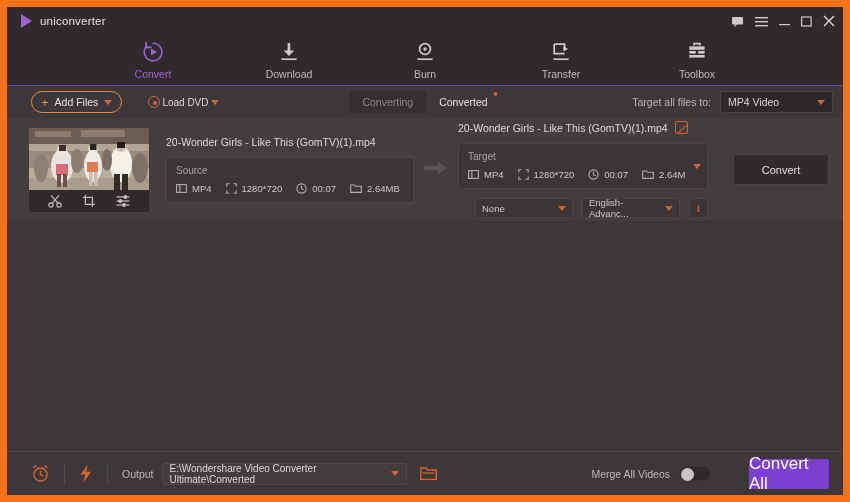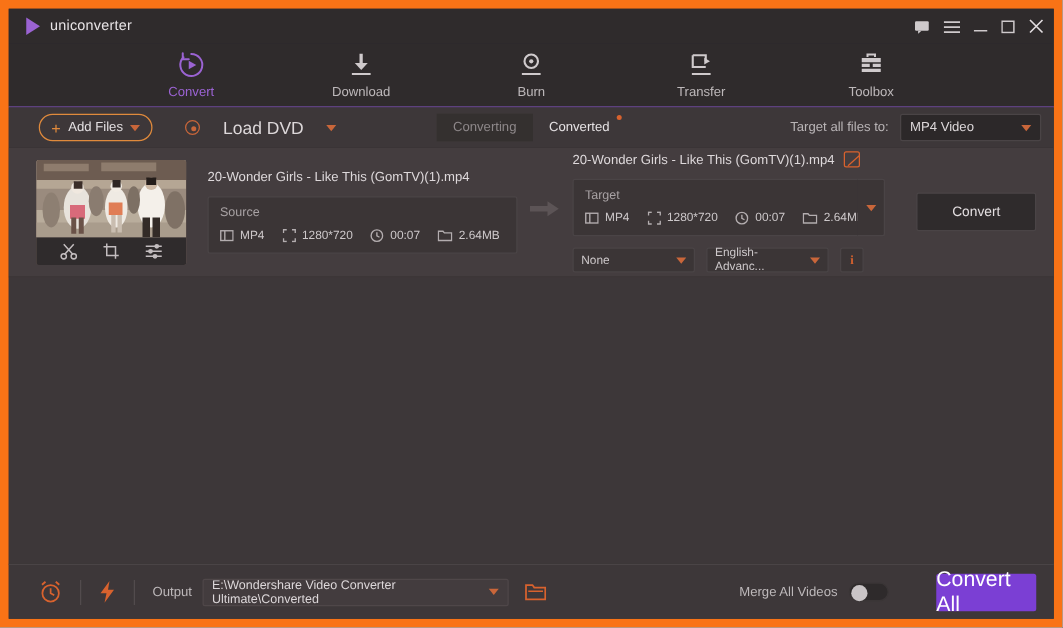--- a/index.html
+++ b/index.html
@@ -62,22 +62,22 @@
   }
   .btn-addfiles {
     display: flex; align-items: center; gap: 6px;
     height: 22px; padding: 0 9px;
     border: 1px solid #e08a3c; border-radius: 11px;
     color: #e4e0e2; font-size: 10.5px;
   }
   .btn-addfiles .plus { color: #e08a3c; font-size: 13px; line-height: 1; }
   .caret { width: 0; height: 0; border-left: 4px solid transparent; border-right: 4px solid transparent; border-top: 5px solid #c9663a; }
   .btn-loaddvd {
-    display: flex; align-items: center; gap: 18px;
-    margin-left: 26px; color: #ddd8da; font-size: 14px;
+    display: flex; align-items: center; gap: 2px;
+    margin-left: 26px; color: #ddd8da; font-size: 10px;
   }
   .dvd-ring {
     width: 12px; height: 12px; border-radius: 50%;
     border: 1.4px solid #c9663a; position: relative;
   }
   .dvd-ring::after {
     content: ""; position: absolute; left: 3.5px; top: 3.5px;
     width: 4px; height: 4px; border-radius: 50%; background: #c9663a;
   }
   .seg {
@@ -146,21 +146,21 @@
     width: 12px; height: 1.4px; background: #d8622e;
     transform: rotate(-42deg); transform-origin: center;
   }
   .tgt-infowrap { position: relative; }
   .tgt-caret {
     position: absolute; right: 0; top: 0; width: 22px; height: 100%;
     background: #3b3536; border: 1px solid #4a4446; border-left: none;
     border-radius: 0 2px 2px 0; display: flex; align-items: center; justify-content: center;
   }
   .tgt-infowrap .infobox { padding-right: 28px; }
-  .row-sel { display: flex; align-items: center; gap: 9px; margin-top: 9px; }
+  .row-sel { display: flex; align-items: center; gap: 9px; margin-top: 9px; justify-content: flex-end; }
   .sm-sel {
     height: 20px; background: #3b3536; border: 1px solid #4a4446; border-radius: 2px;
     display: flex; align-items: center; padding: 0 6px;
     color: #cdc8ca; font-size: 9.5px;
   }
   .sm-sel.w1 { width: 98px; }
   .sm-sel.w2 { width: 98px; gap: 36px; }
   .sm-sel .caret { margin-left: auto; }
   .info-btn {
     width: 19px; height: 20px; background: #3b3536;

